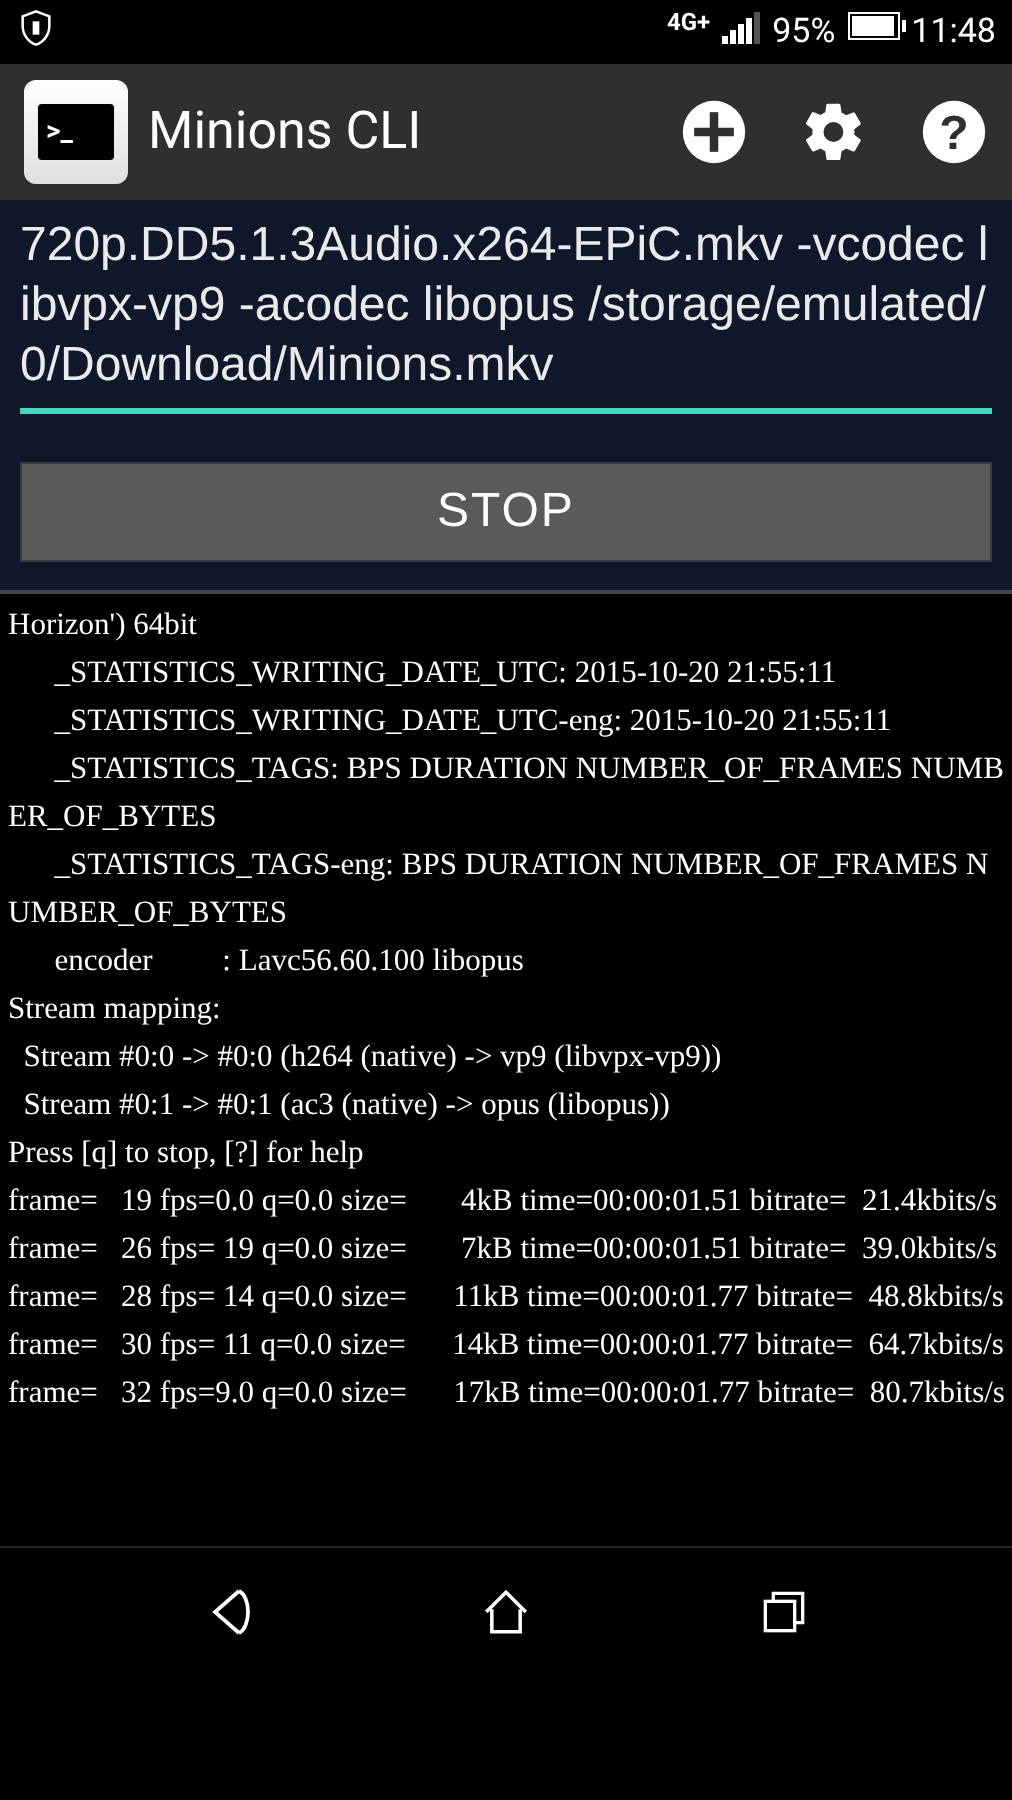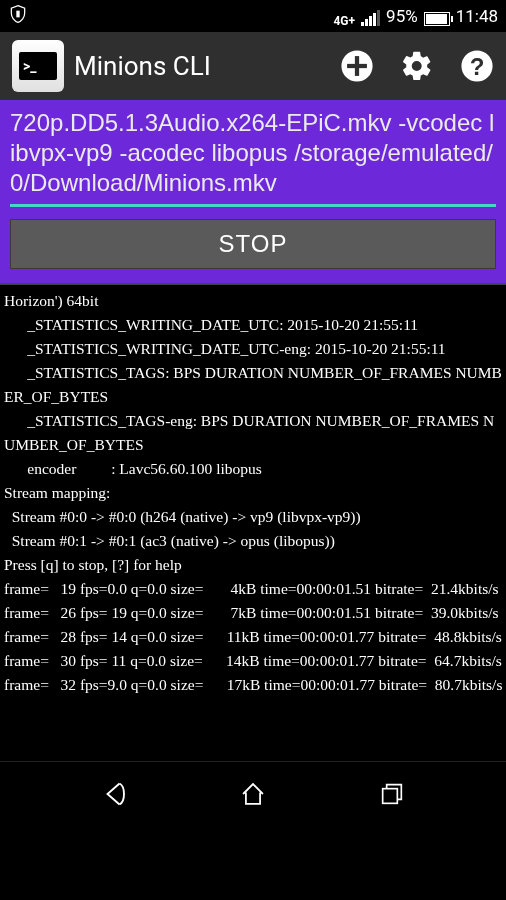--- a/index.html
+++ b/index.html
@@ -9,21 +9,21 @@
     height: 32px;
     background: #000;
     color: #fff;
     display: flex;
     align-items: center;
     justify-content: space-between;
     padding: 0 8px;
     font-size: 17px;
   }
   .status-left { display: flex; align-items: center; gap: 4px; }
-  .status-right { display: flex; align-items: flex-end; gap: 6px; }
+  .status-right { display: flex; align-items: flex-start; gap: 6px; }
   .shield-icon svg { width: 20px; height: 22px; }
   .signal-bars { display: flex; align-items: flex-end; gap: 1px; height: 16px; }
   .signal-bars span { width: 3px; background: #fff; }
   .signal-bars span:nth-child(1){height:4px;} .signal-bars span:nth-child(2){height:7px;}
   .signal-bars span:nth-child(3){height:10px;} .signal-bars span:nth-child(4){height:13px;}
   .signal-bars span:nth-child(5){height:16px; background:#555;}
   .battery { width: 26px; height: 14px; border: 1.5px solid #fff; position: relative; display:flex; align-items:center; padding:1px;}
   .battery::after { content:""; position:absolute; right:-4px; top:3px; width:2px; height:6px; background:#fff;}
   .battery-fill { height:100%; width:99%; background:#fff;}
   .net-label { font-size: 12px; font-weight: bold; line-height: 10px; text-align:center;}
@@ -43,21 +43,21 @@
     display:flex; align-items:center; justify-content:center;
     position:relative;
   }
   .app-icon .term { width:38px;height:28px;background:#000;border-radius:2px;display:flex;align-items:center;justify-content:flex-start;padding-left:4px;color:#fff;font-size:14px;font-weight:bold;}
   .app-title { color: #fff; font-size: 26px; font-weight: 400; flex: 1; }
   .app-actions { display: flex; gap: 26px; align-items:center; }
   .icon-btn { width: 34px; height: 34px; display:flex;align-items:center;justify-content:center; cursor:pointer;}
   .icon-btn svg { width: 34px; height: 34px; fill: #fff; }
   
   .command-area {
-    background: #6d28d9;
+    background: #0f172a;
     padding: 8px 10px 0 10px;
   }
   .command-text {
     color: #eaeaea;
     font-size: 24px;
     line-height: 30px;
     font-family: Arial, sans-serif;
     word-break: break-all;
     padding-bottom: 6px;
     border-bottom: 3px solid #46d7c2;
@@ -65,20 +65,21 @@
   .stop-row { padding: 12px 0 14px 0; }
   .stop-btn {
     width: 100%;
     height: 50px;
     background: #5a5a5a;
     border: 1px solid #3a3a3a;
     color: #fff;
     font-size: 24px;
     letter-spacing: 1px;
     cursor:pointer;
+    margin-top:12px;
   }
   
   .console {
     background: #000;
     color: #fff;
     font-family: Liberation Serif, serif;
     font-size: 15.5px;
     line-height: 24px;
     padding: 4px 2px 4px 4px;
     height: 478px;

